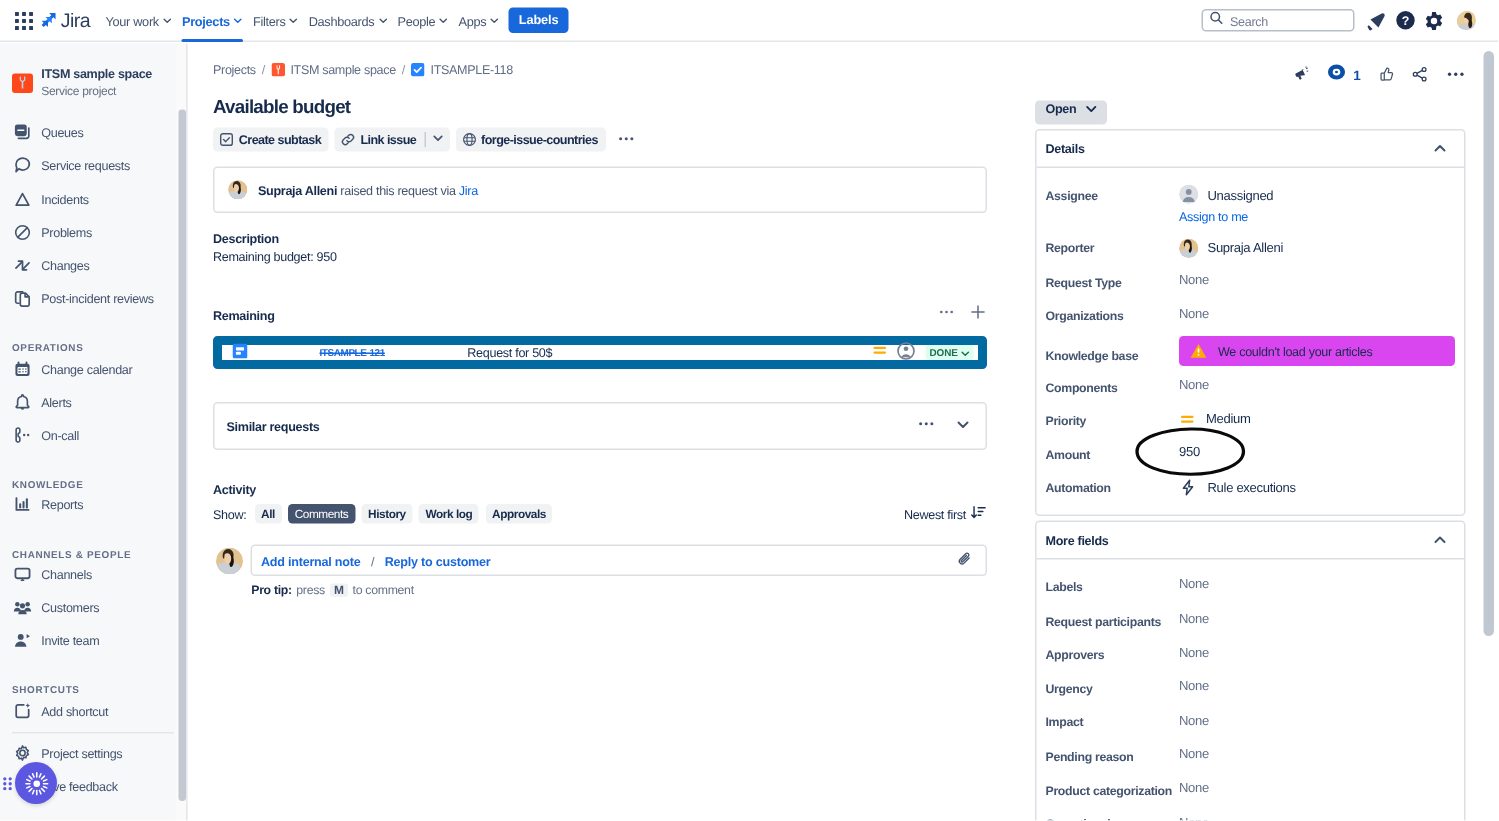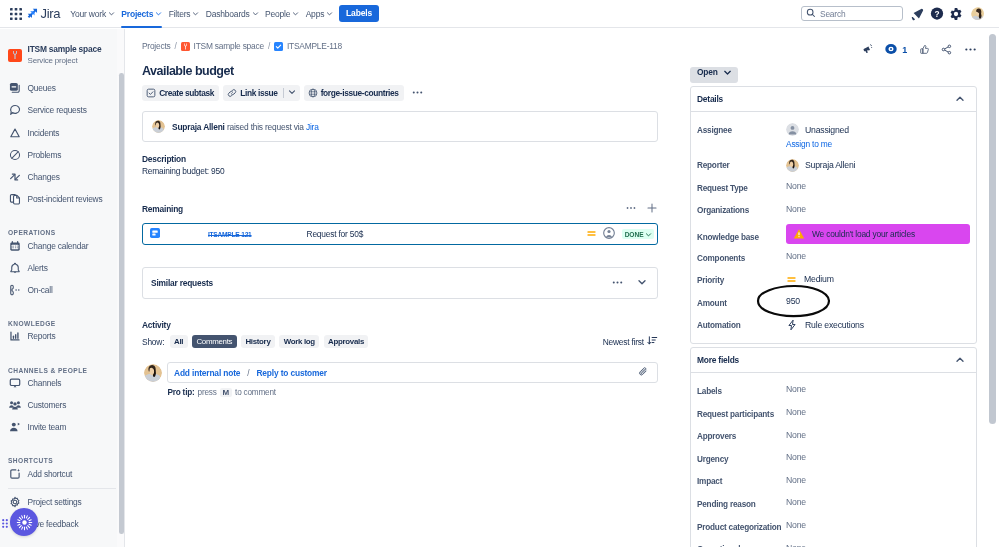--- a/index.html
+++ b/index.html
@@ -84,21 +84,21 @@
   .banner-av{width:13px;height:13px;border-radius:50%;overflow:hidden;flex:0 0 auto;}
   .banner-tx{margin-left:7px;font-size:8.4px;color:#44546F;}
   .banner-tx b{color:#172B4D;font-weight:700;}
   .banner-tx a{color:#0C66E4;text-decoration:none;font-weight:500;}
 
   .sec-h{font-size:8.4px;font-weight:700;color:#172B4D;margin-top:12px;}
   .desc-tx{font-size:8.4px;color:#172B4D;margin-top:2px;}
 
   .sub-head{display:flex;align-items:center;margin-top:26px;}
   .sub-head .sp{margin-left:auto;display:flex;align-items:center;gap:9px;}
-  .sub-row{margin-top:7px;border:1px solid #0369a1;border-radius:3px;height:22px;display:flex;
+  .sub-row{margin-top:7px;border:6px solid #0369a1;border-radius:3px;height:22px;display:flex;
            align-items:center;padding:0 3px 0 7px;box-sizing:border-box;gap:45px;}
   .sub-key{font-size:6.6px;color:#1868DB;font-weight:700;text-decoration:line-through;margin-left:3px;letter-spacing:-0.25px;}
   .sub-sum{font-size:8.4px;color:#172B4D;margin-left:10px;}
   .sub-right{margin-left:auto;display:flex;align-items:center;gap:6.5px;}
   .badge-done{background:#DCFFF1;color:#216E4E;font-size:6.6px;font-weight:700;letter-spacing:-0.05px;
               border-radius:2px;padding:1.5px 2px 1.5px 3px;display:flex;align-items:center;}
 
   .simreq{margin-top:22px;border:1px solid #DCDFE4;border-radius:3px;height:32px;display:flex;
           align-items:center;padding:0 9px 0 8px;box-sizing:border-box;}
   .simreq-t{font-size:8.4px;font-weight:700;color:#172B4D;}

